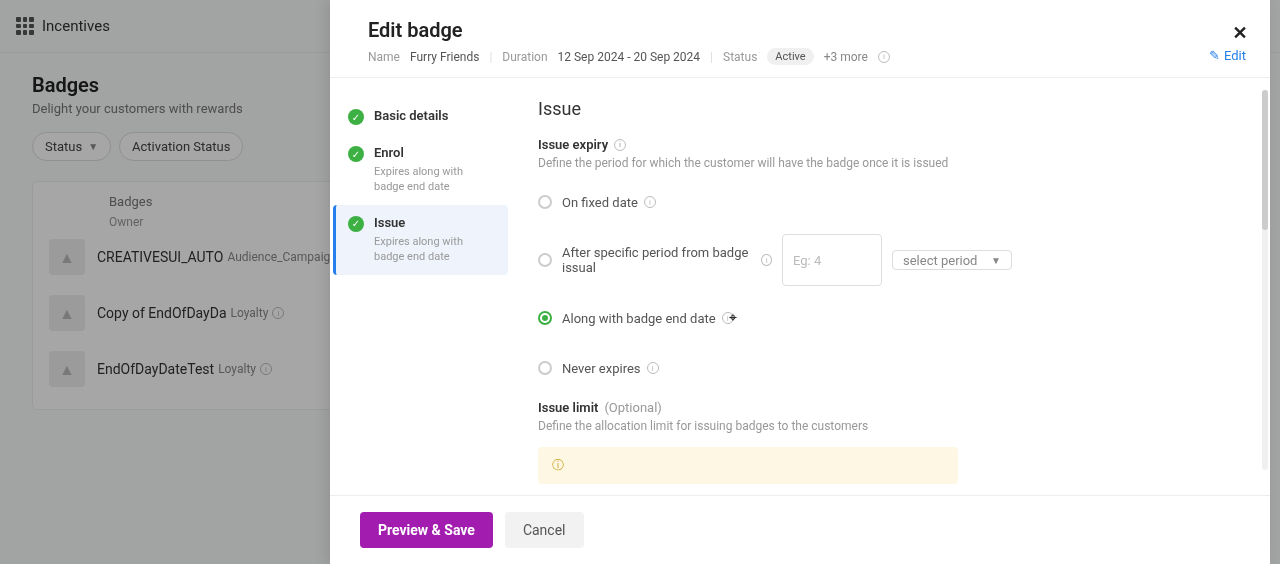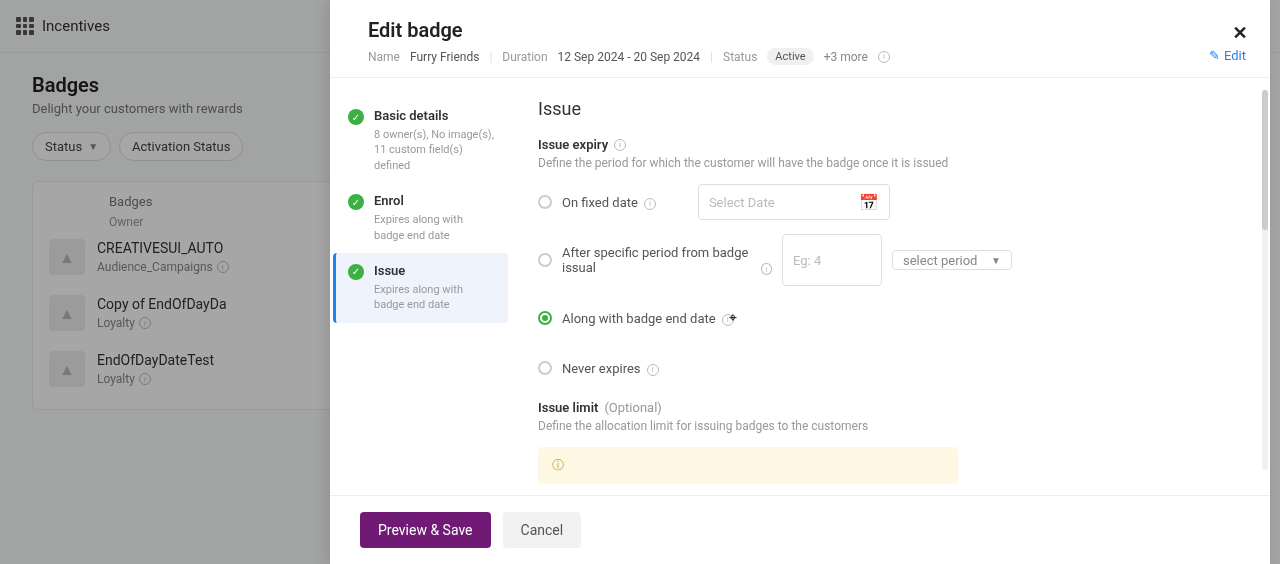--- a/index.html
+++ b/index.html
@@ -18,21 +18,21 @@
 .page-title { font-size: 20px; font-weight: 600; color: #222; margin-bottom: 4px; }
 .page-sub { font-size: 13px; color: #777; margin-bottom: 16px; }
 .filters { display: flex; gap: 8px; margin-bottom: 20px; }
 .filter-pill { border: 1px solid #ddd; border-radius: 16px; padding: 6px 12px; font-size: 13px; color: #444; display: flex; align-items: center; gap: 6px; background: #fff; }
 .chev { font-size: 10px; color: #888; }
 
 .table-card { background: #fff; border: 1px solid #eee; border-radius: 6px; padding: 12px 16px; }
 .tbl-head { display: flex; color: #777; font-size: 13px; padding-bottom: 6px; }
 .tbl-row { display: flex; align-items: center; padding: 10px 0; gap: 12px; }
 .thumb { width: 36px; height: 36px; background: #eee; border-radius: 4px; display: flex; align-items: center; justify-content: center; color: #bbb; }
-.row-body { display: flex; flex-direction: column; gap: 4px; }
+.row-body { display: flex; flex-direction: row; gap: 4px; }
 .row-title { font-size: 14px; color: #333; }
 .row-meta { font-size: 12px; color: #888; display: flex; align-items: center; gap: 4px; }
 .info-circle { width: 12px; height: 12px; border: 1px solid #bbb; border-radius: 50%; display: inline-flex; align-items: center; justify-content: center; font-size: 8px; color: #bbb; }
 
 .overlay { position: absolute; inset: 0; background: rgba(0,0,0,0.35); }
 
 .modal { position: absolute; top: 0; left: 330px; right: 10px; bottom: 0; background: #fff; display: flex; flex-direction: column; box-shadow: -4px 0 12px rgba(0,0,0,0.1); }
 .modal-head { padding: 18px 16px 12px 38px; border-bottom: 1px solid #eee; position: relative; }
 .modal-title { font-size: 20px; font-weight: 600; color: #222; margin-bottom: 6px; }
 .modal-meta { display: flex; align-items: center; gap: 10px; font-size: 12px; color: #888; }
@@ -56,34 +56,34 @@
 
 .content { flex: 1; padding: 20px 30px; overflow-y: auto; }
 .content-title { font-size: 18px; color: #333; margin-bottom: 18px; }
 .section-label { font-size: 13px; font-weight: 600; color: #333; display: flex; align-items: center; gap: 6px; margin-bottom: 4px; }
 .section-desc { font-size: 12px; color: #999; margin-bottom: 14px; }
 
 .radio-row { display: flex; align-items: center; gap: 10px; margin-bottom: 14px; min-height: 36px; }
 .radio { width: 14px; height: 14px; border: 2px solid #ccc; border-radius: 50%; flex-shrink: 0; }
 .radio.checked { border-color: #3cb043; position: relative; }
 .radio.checked::after { content: ""; position: absolute; inset: 2px; border-radius: 50%; background: #3cb043; }
-.radio-label { font-size: 13px; color: #555; display: flex; align-items: flex-end; gap: 6px; }
+.radio-label { font-size: 13px; color: #555; display: flex; align-items: center; gap: 6px; }
 
 .date-input { width: 192px; height: 36px; border: 1px solid #ddd; border-radius: 4px; display: flex; align-items: center; justify-content: space-between; padding: 0 10px; color: #bbb; font-size: 13px; margin-left: 32px; }
 .cal-icon { color: #555; font-size: 16px; }
 
 .num-input { width: 100px; height: 52px; border: 1px solid #ddd; border-radius: 4px; padding: 0 10px; font-size: 13px; color: #bbb; display: flex; align-items: center; }
 .select-input { width: 120px; height: 20px; border: 1px solid #ddd; border-radius: 4px; padding: 0 10px; font-size: 13px; color: #888; display: flex; align-items: center; justify-content: space-between; }
 
 .note-box { background: #fdf7e3; border-radius: 4px; padding: 10px 14px; display: flex; gap: 8px; font-size: 12px; color: #6b5a20; margin: 10px 0 18px 0; max-width: 420px; }
 .note-box .icon { color: #c9a227; }
 .note-box b { color: #5a4a18; }
 
 .modal-foot { padding: 16px 30px; display: flex; gap: 12px; border-top: 1px solid #eee; }
-.btn-primary { background: #701a75; color: #fff; border: none; padding: 10px 18px; border-radius: 4px; font-size: 14px; cursor: pointer; }
+.btn-primary { background: #a21caf; color: #fff; border: none; padding: 10px 18px; border-radius: 4px; font-size: 14px; cursor: pointer; font-weight: bold; }
 .btn-secondary { background: #f2f2f2; color: #555; border: none; padding: 10px 18px; border-radius: 4px; font-size: 14px; cursor: pointer; }
 
 .scrollbar { position: absolute; right: 2px; top: 90px; width: 6px; height: 380px; background: #f0f0f0; border-radius: 3px; }
 .scroll-thumb { position: absolute; top: 0; width: 6px; height: 140px; background: #ccc; border-radius: 3px; }
 
 .cursor { position: absolute; left: 729px; top: 309px; font-size: 14px; color: #000; pointer-events:none; }
 </style>
 </head>
 <body>
 
@@ -181,21 +181,20 @@
       <span>Edit</span>
     </div>
   </div>
 
   <div class="modal-body">
     <div class="steps">
       <div class="step">
         <div class="step-check">✓</div>
         <div class="step-body">
             <div class="step-title">Basic details</div>
-            <div class="step-desc">8 owner(s), No image(s), 11 custom field(s) defined</div>
           </div>
       </div>
       <div class="step">
         <div class="step-check">✓</div>
         <div class="step-body">
             <div class="step-title">Enrol</div>
             <div class="step-desc">Expires along with badge end date</div>
           </div>
       </div>
       <div class="step active">
@@ -215,24 +214,20 @@
         <span class="info-circle">i</span>
       </div>
       <div class="section-desc">Define the period for which the customer will have the badge once it is issued</div>
 
       <div class="radio-row">
         <div class="radio"></div>
         <div class="radio-label">
             <span>On fixed date</span>
             <span class="info-circle">i</span>
           </div>
-        <div class="date-input">
-          <span>Select Date</span>
-          <span class="cal-icon">📅</span>
-        </div>
       </div>
 
       <div class="radio-row">
         <div class="radio"></div>
         <div class="radio-label" style="width:210px">
             <span>After specific period from badge issual</span>
             <span class="info-circle">i</span>
           </div>
         <div class="num-input">Eg: 4</div>
         <div class="select-input">

